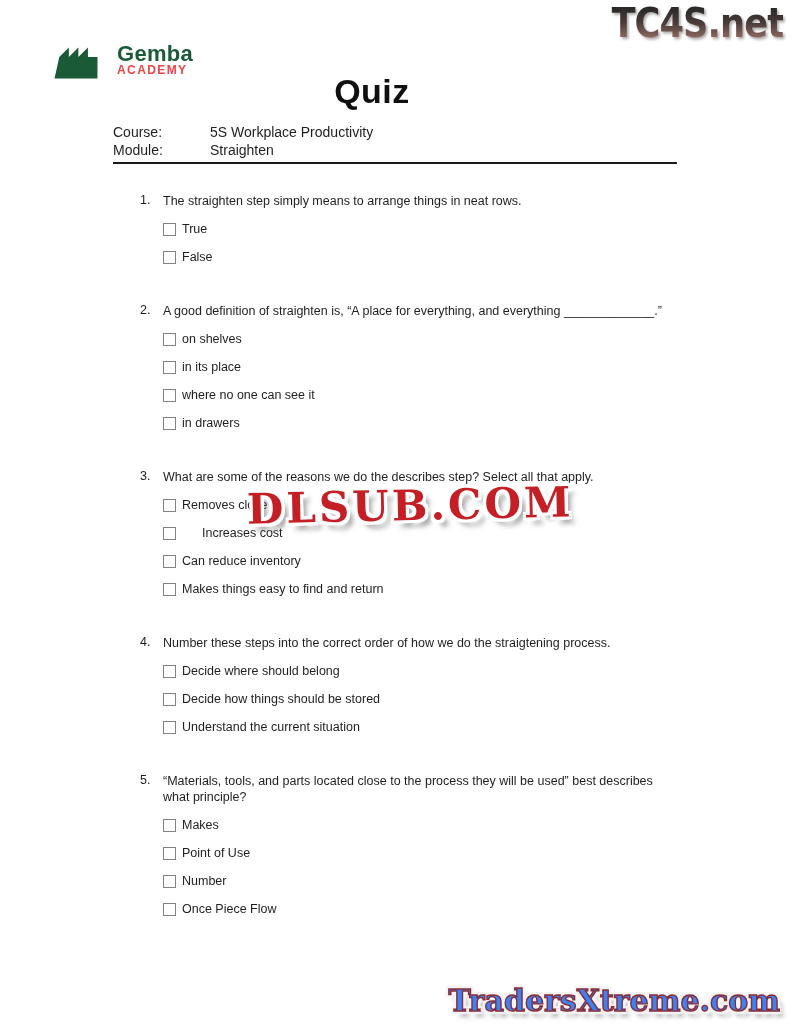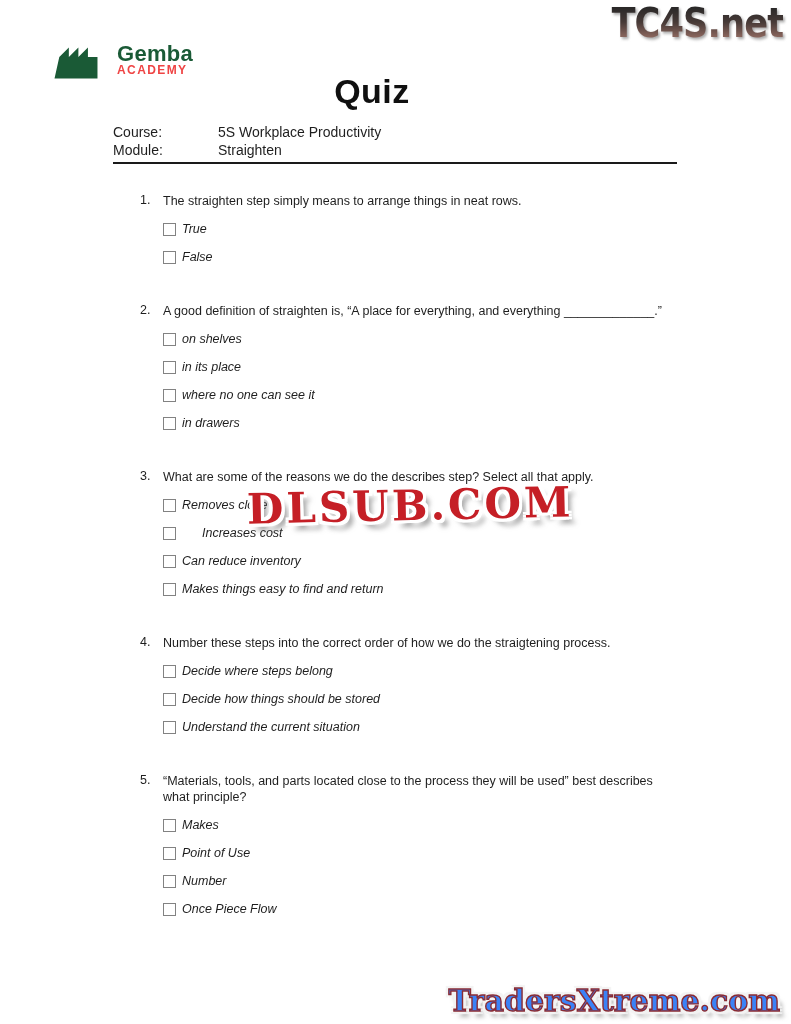--- a/index.html
+++ b/index.html
@@ -26,31 +26,31 @@
     font-family:"DejaVu Sans",sans-serif;font-weight:bold;font-size:40px;letter-spacing:-1px;
     background:linear-gradient(to bottom,#262626 12%,#45393634 45%,#473a37 45%,#a1756a 92%);
     background:linear-gradient(to bottom,#262626 12%,#473a37 48%,#a1756a 92%);
     -webkit-background-clip:text;background-clip:text;color:transparent;
     transform:scaleX(.88);transform-origin:100% 0;
     filter:drop-shadow(2px 2px 1.5px rgba(120,120,120,.65));}
 
   
   .meta{position:absolute;left:113px;top:123px;width:564px;
     border-bottom:2px solid #1a1a1a;padding-bottom:3px;font-size:14px;}
-  .meta-row{display:flex;line-height:18px;gap:8px;}
+  .meta-row{display:flex;line-height:18px;}
   .meta-label{width:97px;flex:none;}
 
   
   .questions{position:absolute;left:140px;top:193px;width:540px;font-size:12.5px;}
   .question{margin-bottom:38px;}
   .question:last-child{margin-bottom:0;}
   .q-row{display:flex;margin-bottom:12px;}
   .q-num{width:23px;flex:none;}
   .q-text{line-height:16px;width:514px;}
-  .option{display:flex;align-items:center;height:16px;margin-bottom:12px;margin-left:23px;font-style:italic;}
+  .option{display:flex;align-items:center;height:16px;margin-bottom:12px;margin-left:23px;}
   .option:last-child{margin-bottom:0;}
   .checkbox{width:11px;height:11px;border:1px solid #828282;margin-right:6px;flex:none;background:#fff;}
   .opt-indent{margin-left:20px;}
   .peek{margin-left:72px;}
 
   
   .dlsub{position:absolute;left:247px;top:484px;z-index:10;
     font-family:"DejaVu Serif","Liberation Serif",serif;font-weight:bold;
     font-size:42px;letter-spacing:3px;color:#c51f26;line-height:44px;
     transform:rotate(-1.3deg);
@@ -163,21 +163,21 @@
       </div>
     </div>
 
     <div class="question">
       <div class="q-row">
         <span class="q-num">4.</span>
         <div class="q-text">Number these steps into the correct order of how we do the straigtening process.</div>
       </div>
       <div class="option">
         <span class="checkbox"></span>
-        <span>Decide where steps belong</span>
+        <span>Decide where should belong</span>
       </div>
       <div class="option">
         <span class="checkbox"></span>
         <span>Decide how things should be stored</span>
       </div>
       <div class="option">
         <span class="checkbox"></span>
         <span>Understand the current situation</span>
       </div>
     </div>

